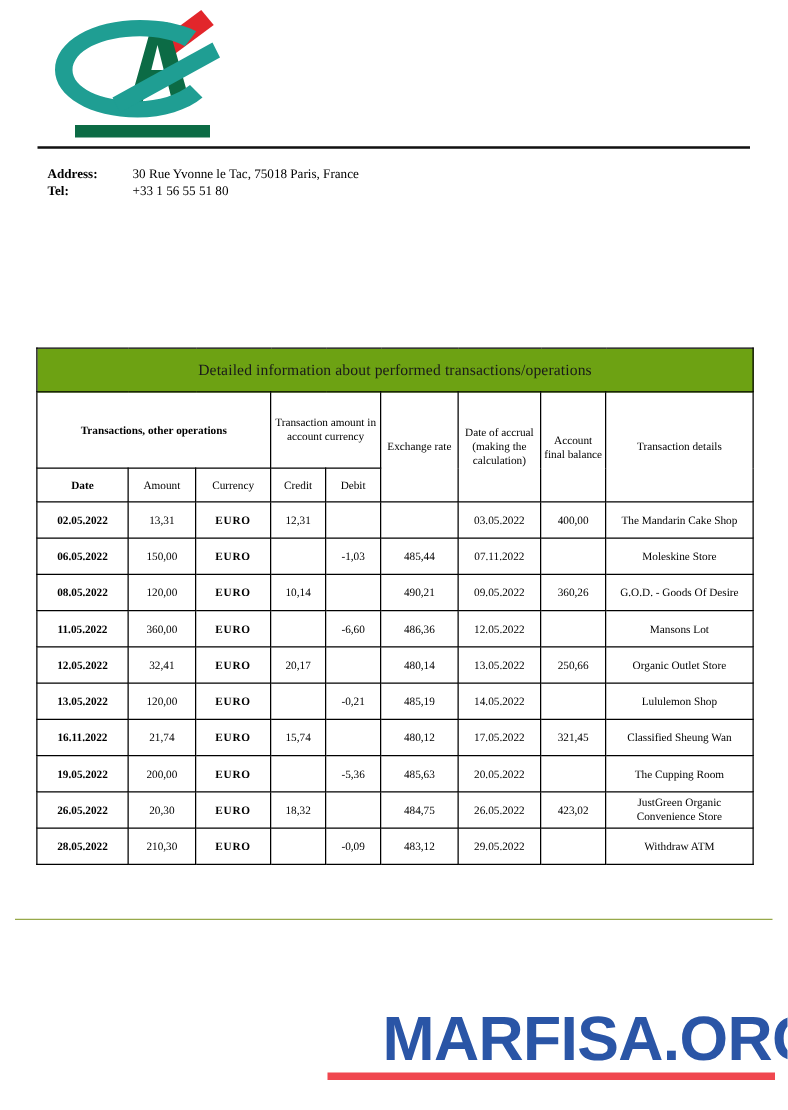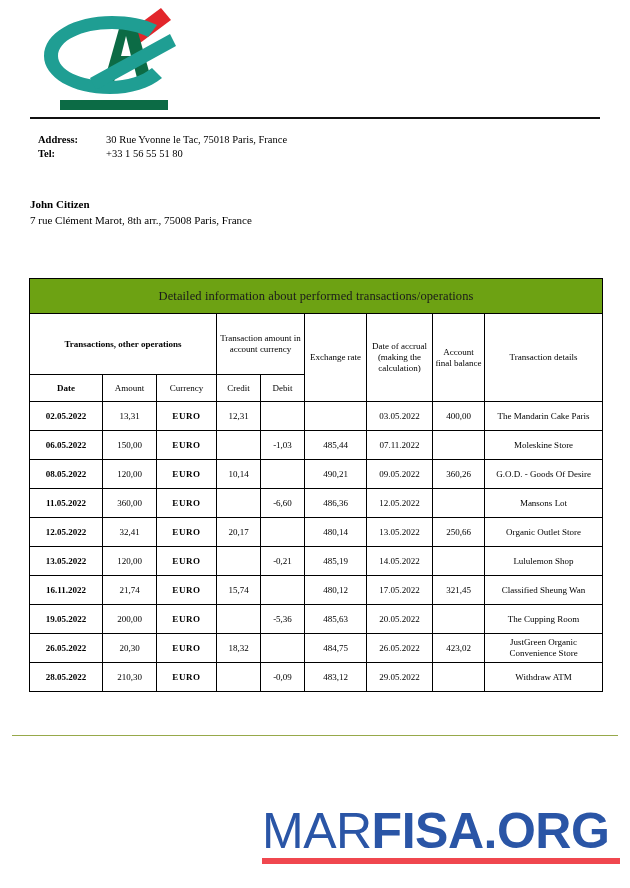--- a/index.html
+++ b/index.html
@@ -164,21 +164,21 @@
     height: 62px;
   }
   .wm-text {
     font-family: "Liberation Sans", sans-serif;
     font-size: 50px;
     line-height: 52px;
     color: #2a55a6;
     letter-spacing: -0.5px;
     white-space: nowrap;
   }
-  .wm-light { font-weight: 400; }
+  .wm-light { font-weight: 700; margin-left: 44px; }
   .wm-bold { font-weight: bold; }
   .wm-underline {
     margin-top: 1px;
     width: 358px;
     height: 6px;
     background: #f0474f;
   }
 </style>
 </head>
 <body>
@@ -221,24 +221,20 @@
         <td class="val">30 Rue Yvonne le Tac, 75018 Paris, France</td>
       </tr>
       <tr>
         <td class="lbl">Tel:</td>
         <td class="val">+33 1 56 55 51 80</td>
       </tr>
     </tbody>
       </table>
   </div>
 
-  <div class="customer">
-    <div class="cust-name">John Citizen</div>
-    <div class="cust-addr">7 rue Clément Marot, 8th arr., 75008 Paris, France</div>
-  </div>
 
   <div class="stmt-table-wrap">
     <table class="stmt">
       <colgroup>
         <col class="c-date">
           <col class="c-amount">
           <col class="c-currency">
         <col class="c-credit">
           <col class="c-debit">
           <col class="c-rate">
@@ -269,21 +265,21 @@
       <tbody>
           <tr class="drow">
             <td class="cell-date">02.05.2022</td>
             <td class="cell-num">13,31</td>
             <td class="cell-cur">EURO</td>
             <td class="cell-num">12,31</td>
             <td class="cell-num"></td>
             <td class="cell-num"></td>
             <td class="cell-num">03.05.2022</td>
             <td class="cell-num">400,00</td>
-            <td class="cell-det">The Mandarin Cake Paris</td>
+            <td class="cell-det">The Mandarin Cake Shop</td>
           </tr>
           <tr class="drow">
             <td class="cell-date">06.05.2022</td>
             <td class="cell-num">150,00</td>
             <td class="cell-cur">EURO</td>
             <td class="cell-num"></td>
             <td class="cell-num">-1,03</td>
             <td class="cell-num">485,44</td>
             <td class="cell-num">07.11.2022</td>
             <td class="cell-num"></td>

